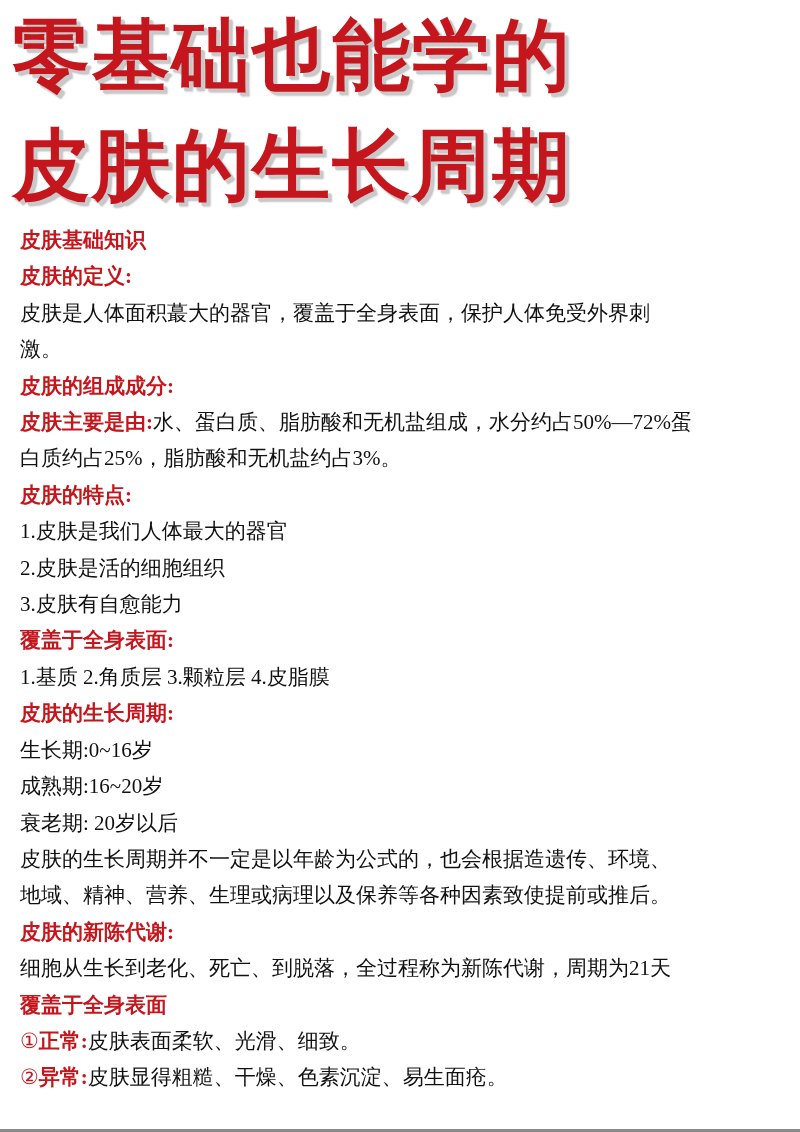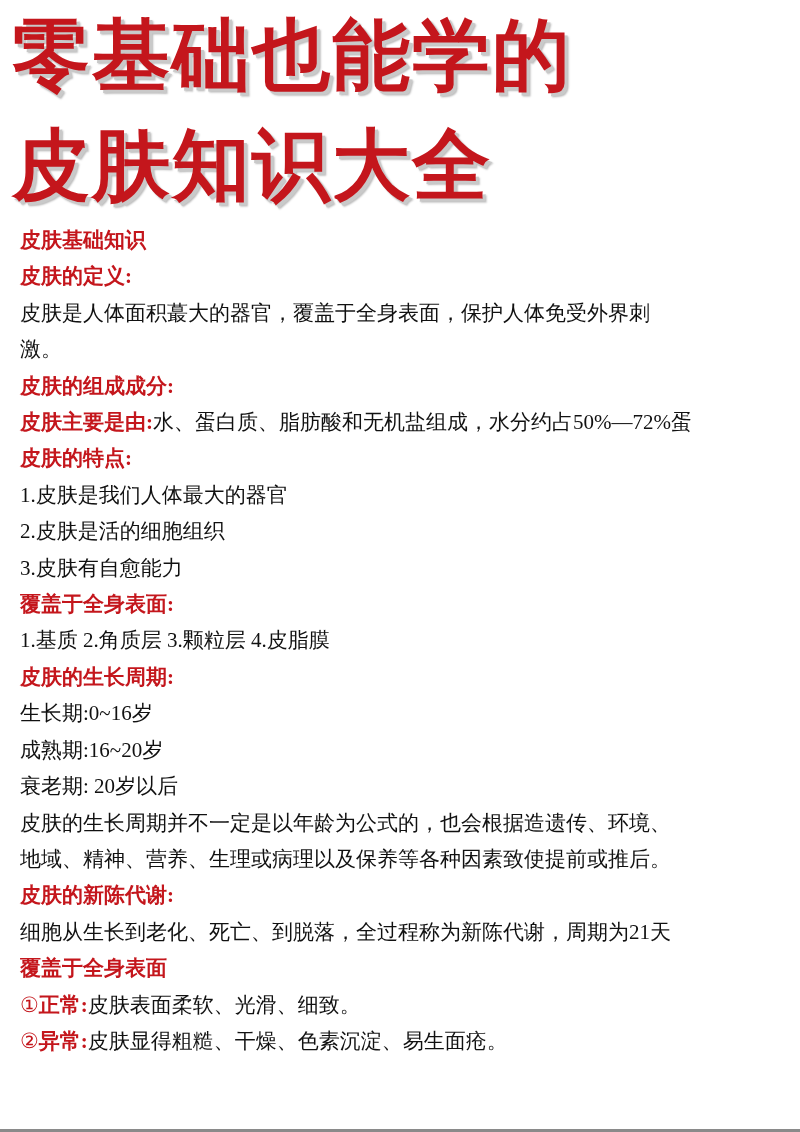--- a/index.html
+++ b/index.html
@@ -66,34 +66,35 @@
     width: 800px;
     height: 3px;
     background: #8a8a8a;
   }
 </style>
 </head>
 <body>
 
 <div class="title-block">
   <div class="title-line l1">零基础也能学的</div>
-  <div class="title-line l2">皮肤知识大全</div>
+  <div class="title-line l2">皮肤的生长周期</div>
 </div>
 
 <div class="content">
   <div class="line heading">皮肤基础知识</div>
 
   <div class="line heading">皮肤的定义:</div>
   <div class="line body-text">皮肤是人体面积蕞大的器官，覆盖于全身表面，保护人体免受外界刺</div>
   <div class="line body-text">激。</div>
 
   <div class="line heading">皮肤的组成成分:</div>
   <div class="line body-text">
     <span class="red-bold">皮肤主要是由:</span><span>水、蛋白质、脂肪酸和无机盐组成，水分约占50%—72%蛋</span>
   </div>
+  <div class="line body-text">白质约占25%，脂肪酸和无机盐约占3%。</div>
 
   <div class="line heading">皮肤的特点:</div>
   <div class="line body-text">1.皮肤是我们人体最大的器官</div>
   <div class="line body-text">2.皮肤是活的细胞组织</div>
   <div class="line body-text">3.皮肤有自愈能力</div>
 
   <div class="line heading">覆盖于全身表面:</div>
   <div class="line body-text">1.基质 2.角质层 3.颗粒层 4.皮脂膜</div>
 
   <div class="line heading">皮肤的生长周期:</div>

